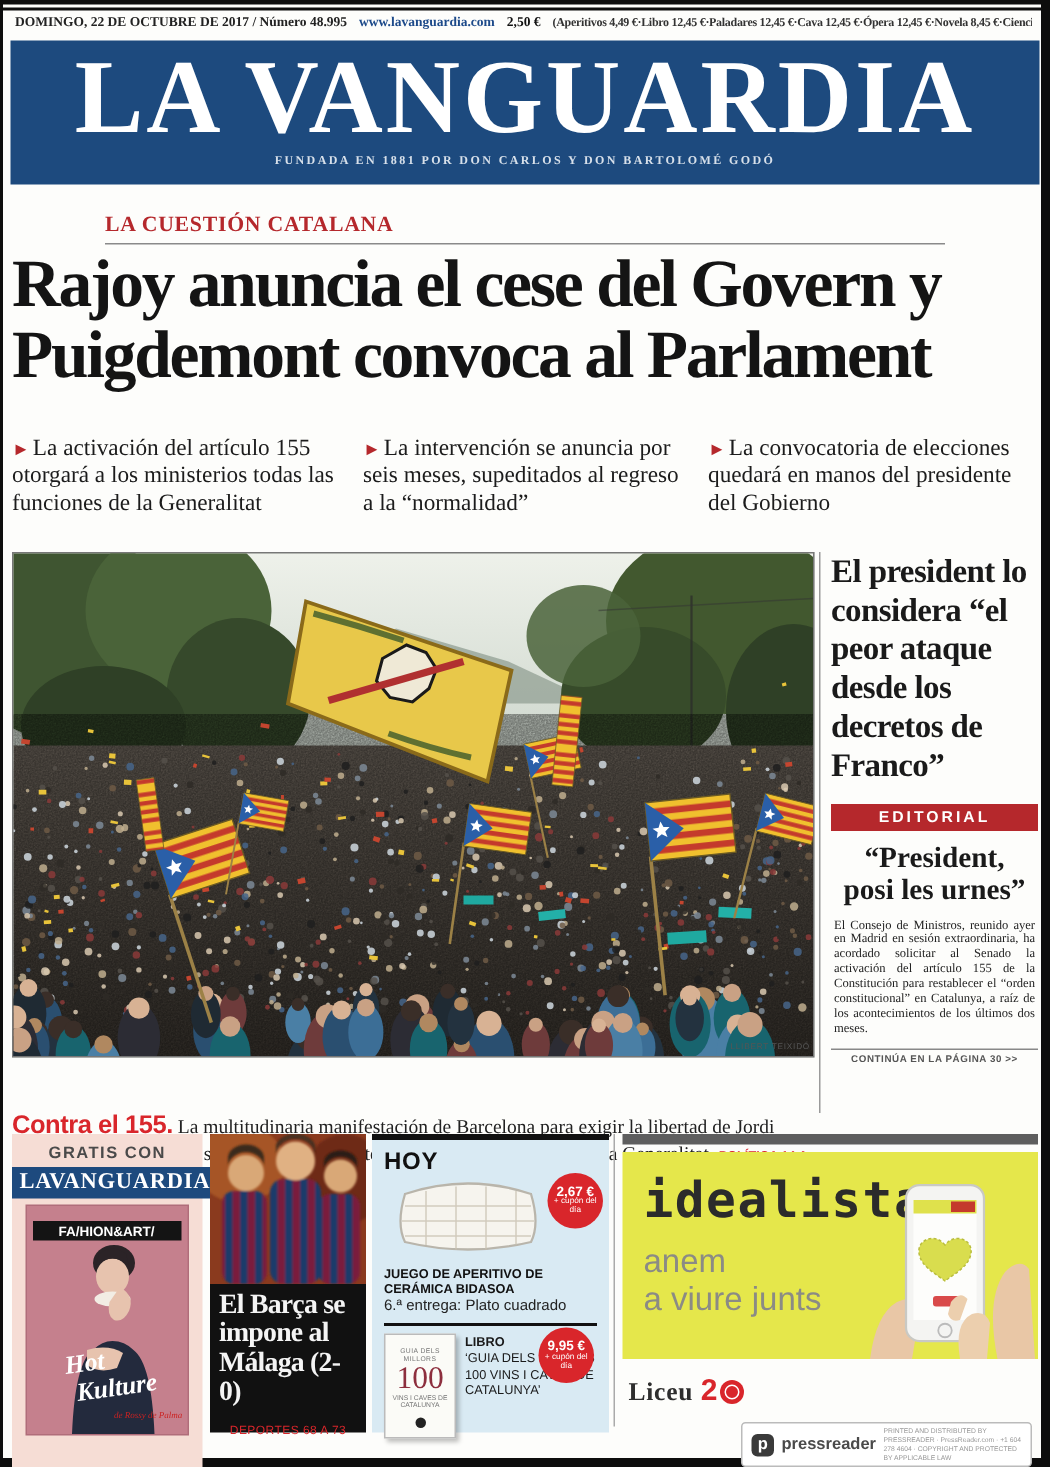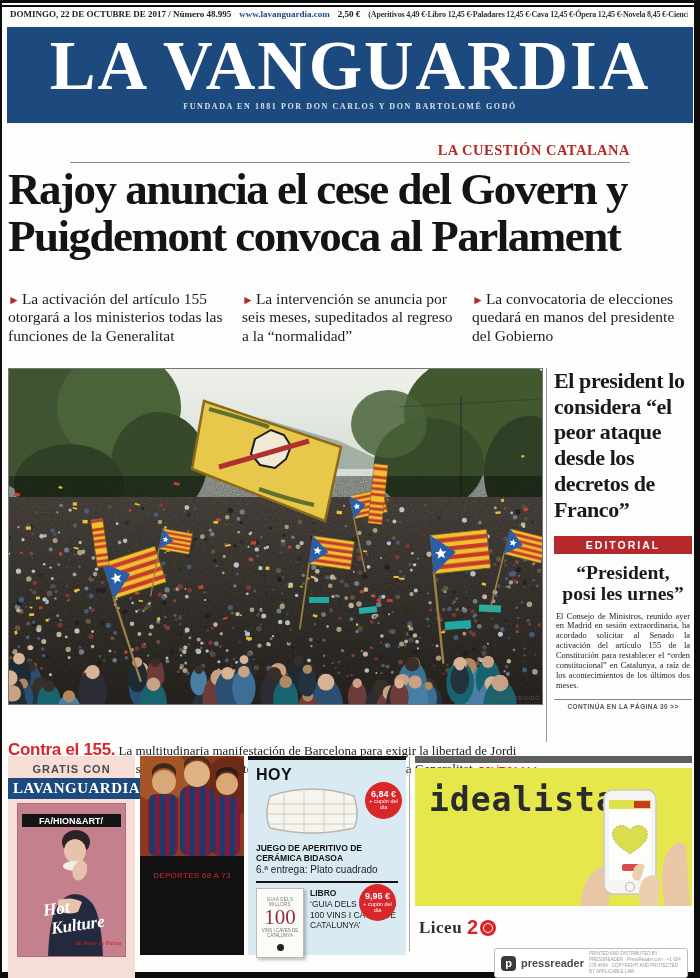--- a/index.html
+++ b/index.html
@@ -19,21 +19,21 @@
   .topbar .price{color:#111;}
   .topbar .extras{font-size:8px;color:#333;letter-spacing:-0.2px;}
 
   
   .masthead{position:absolute;top:27px;left:7px;right:7px;height:96px;background:#1d4a7e;text-align:center;}
   .masthead .title{font-size:70px;line-height:66px;font-weight:bold;color:#fff;letter-spacing:2px;
                    transform:scaleX(0.98);margin-top:6px;}
   .masthead .tagline{font-size:8px;letter-spacing:1.6px;color:#d7e0ea;font-weight:bold;margin-top:3px;}
 
   
-  .kicker-wrap{position:absolute;top:141px;left:70px;right:70px;text-align:right;border-bottom:1.5px solid #8a8a8a;padding-bottom:3px;}
+  .kicker-wrap{position:absolute;top:141px;left:70px;right:70px;text-align:left;border-bottom:1.5px solid #8a8a8a;padding-bottom:3px;}
   .kicker{color:#b5282c;font-weight:bold;font-size:14.5px;letter-spacing:0.5px;}
 
   
   .headline{position:absolute;top:166px;left:8px;right:8px;font-size:45px;line-height:1.04;
             font-weight:bold;color:#141414;letter-spacing:-1.5px;}
 
   
   .deck{position:absolute;top:290px;left:8px;right:8px;display:flex;gap:16px;}
   .deck .item{font-size:15.5px;line-height:1.18;color:#1c1c1c;}
   .deck .item:nth-child(1){width:218px;}
@@ -1218,41 +1218,42 @@
             <circle cx="57" cy="18" r="13" fill="#e0b183"></circle>
               <path d="M44,14 a13,11 0 0 1 26,0 l0,-5 a13,9 0 0 0 -26,0 z" fill="#4a3категория"></path>
               <path d="M44,14 a13,11 0 0 1 26,0 l0,-5 a13,9 0 0 0 -26,0 z" fill="#4a3322"></path>
             <rect x="72" y="40" width="28" height="60" rx="8" fill="url(#blaugrana)"></rect>
             <circle cx="87" cy="28" r="11" fill="#d9a877"></circle>
               <path d="M76,24 a11,9 0 0 1 22,0 l0,-5 a11,8 0 0 0 -22,0 z" fill="#2a1f14"></path>
           </g>
         </svg>
       </div>
       <div class="sbox">
+        <div class="shead">El Barça se impone al Málaga (2-0)</div>
         <div class="sref">DEPORTES 68 A 73</div>
       </div>
     </div>
 
     <div class="hoy">
       <div class="inner">
         <div class="hoy-title">HOY</div>
         <svg width="96" height="50" viewBox="0 0 96 50" xmlns="http://www.w3.org/2000/svg" style="margin:2px 0 0 8px;">
           <path d="M6,10 Q48,-4 90,10 Q96,30 90,42 Q48,52 6,42 Q0,30 6,10 Z" fill="#f6f4ee" stroke="#b9b5ab" stroke-width="1.5"></path>
           <g stroke="#c9c2b2" stroke-width="1" opacity="0.8">
             <line x1="20" y1="8" x2="20" y2="44"></line>
               <line x1="40" y1="5" x2="40" y2="47"></line>
               <line x1="60" y1="5" x2="60" y2="47"></line>
               <line x1="80" y1="8" x2="80" y2="44"></line>
             <line x1="6" y1="18" x2="90" y2="18"></line>
               <line x1="4" y1="28" x2="92" y2="28"></line>
               <line x1="6" y1="38" x2="90" y2="38"></line>
           </g>
         </svg>
         <div class="badge" style="right:4px;top:22px;">
-          <span class="b1">6,84 €</span>
+          <span class="b1">2,67 €</span>
           <span class="b2">+ cupón del día</span>
         </div>
         <div class="pname">JUEGO DE APERITIVO DE CERÁMICA BIDASOA</div>
         <div class="pdetail">6.ª entrega: Plato cuadrado</div>
         <div class="hr"></div>
         <div class="bookrow">
           <div class="bookcover">
             <div class="bc-top">GUIA DELS MILLORS</div>
             <div class="bc-num">100</div>
             <div class="bc-bot">VINS I CAVES DE CATALUNYA</div>
@@ -1268,20 +1269,24 @@
           </div>
         </div>
       </div>
     </div>
     <div class="vdiv2"></div>
 
     <div class="adcol">
       <div class="adbar"></div>
       <div class="idealista">
         <div class="id-brand">idealista</div>
+        <div class="id-slogan">
+          <span>anem</span><br>
+          <span>a viure junts</span>
+        </div>
         <svg class="id-phone" width="120" height="124" viewBox="0 0 120 124" xmlns="http://www.w3.org/2000/svg">
           <path d="M95,124 q-8,-40 5,-58 q10,-10 16,-2 l4,60 z" fill="#e9c7a6"></path>
           <path d="M10,124 q4,-30 18,-38 q10,-5 16,2 l-6,36 z" fill="#e9c7a6"></path>
           <rect x="34" y="8" width="52" height="104" rx="9" fill="#f4f4f2" stroke="#c9c9c4" stroke-width="1.5"></rect>
           <rect x="39" y="18" width="42" height="80" fill="#fdfdfb"></rect>
           <rect x="39" y="18" width="42" height="9" fill="#dfe14c"></rect>
           <rect x="64" y="19" width="16" height="7" fill="#c43a2c"></rect>
           <path d="M60,48 c-7,-9 -20,-3 -17,7 c2,8 12,13 17,17 c5,-4 15,-9 17,-17 c3,-10 -10,-16 -17,-7 z" fill="#d9dd4e" stroke="#b9bd3e" stroke-width="1" stroke-dasharray="2 1.5"></path>
           <rect x="52" y="82" width="18" height="7" rx="2" fill="#d94a4a"></rect>
           <circle cx="60" cy="105" r="4.5" fill="none" stroke="#bbb" stroke-width="1.2"></circle>

